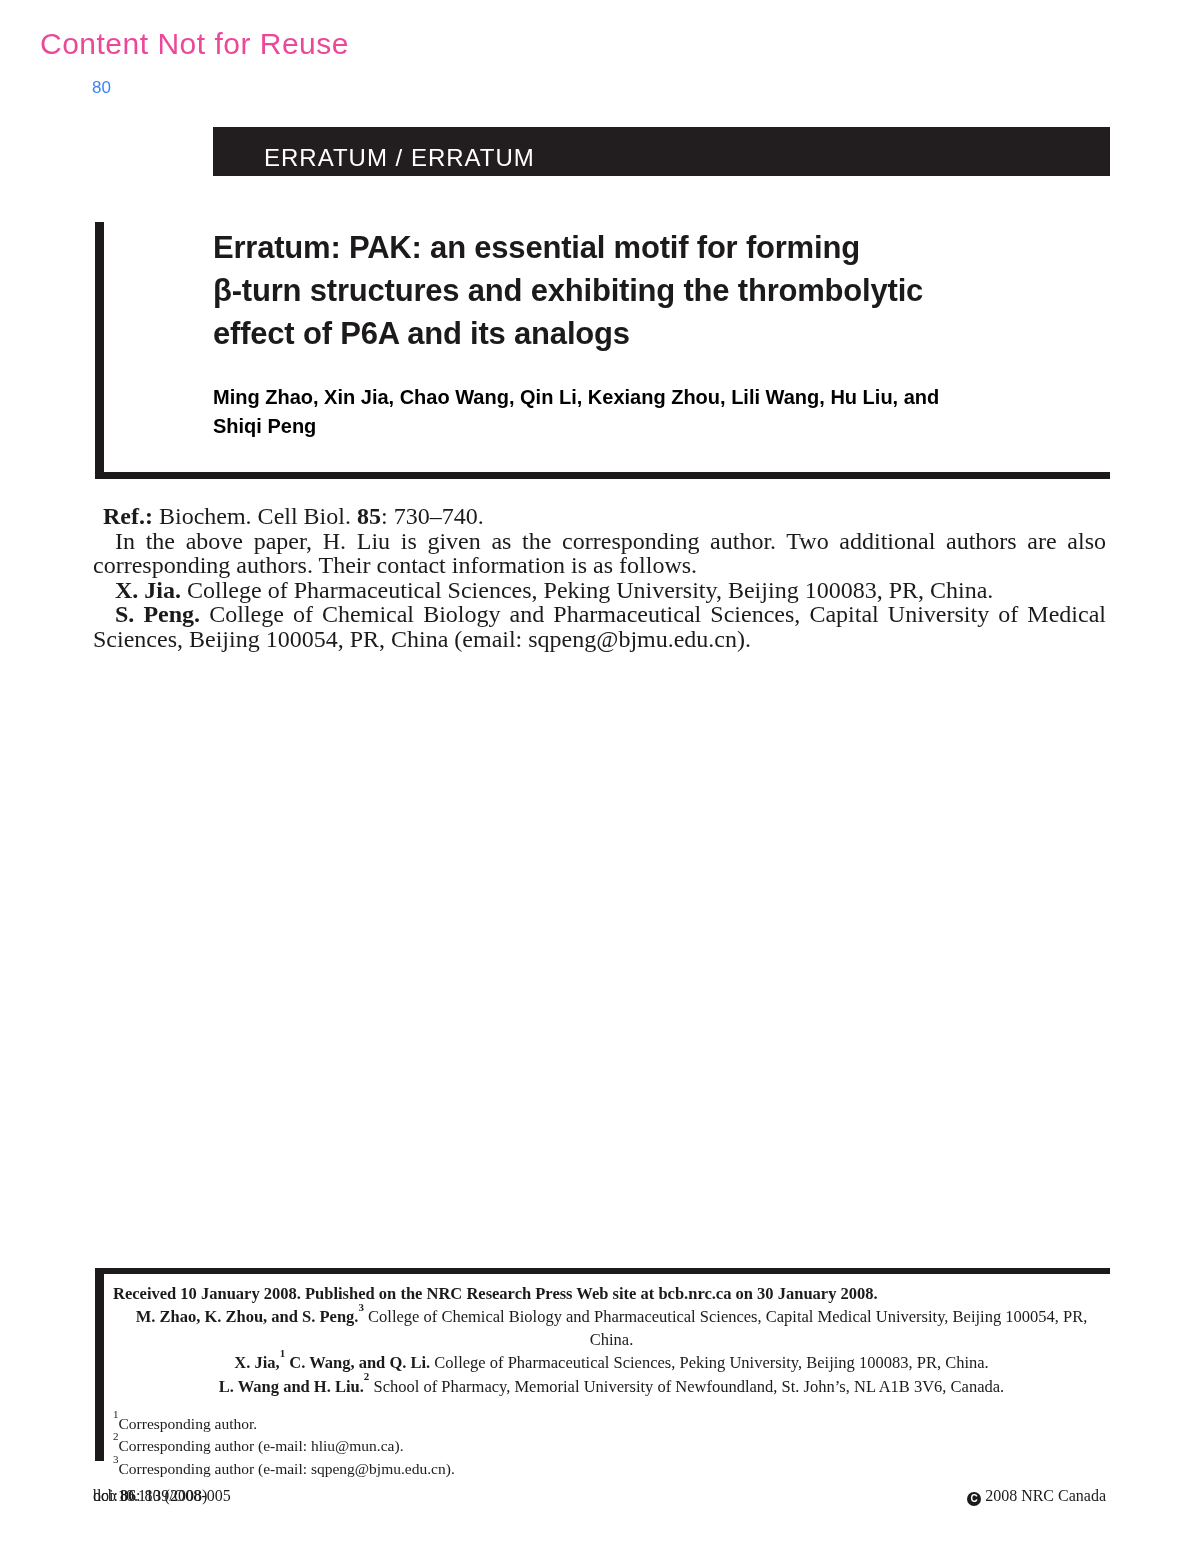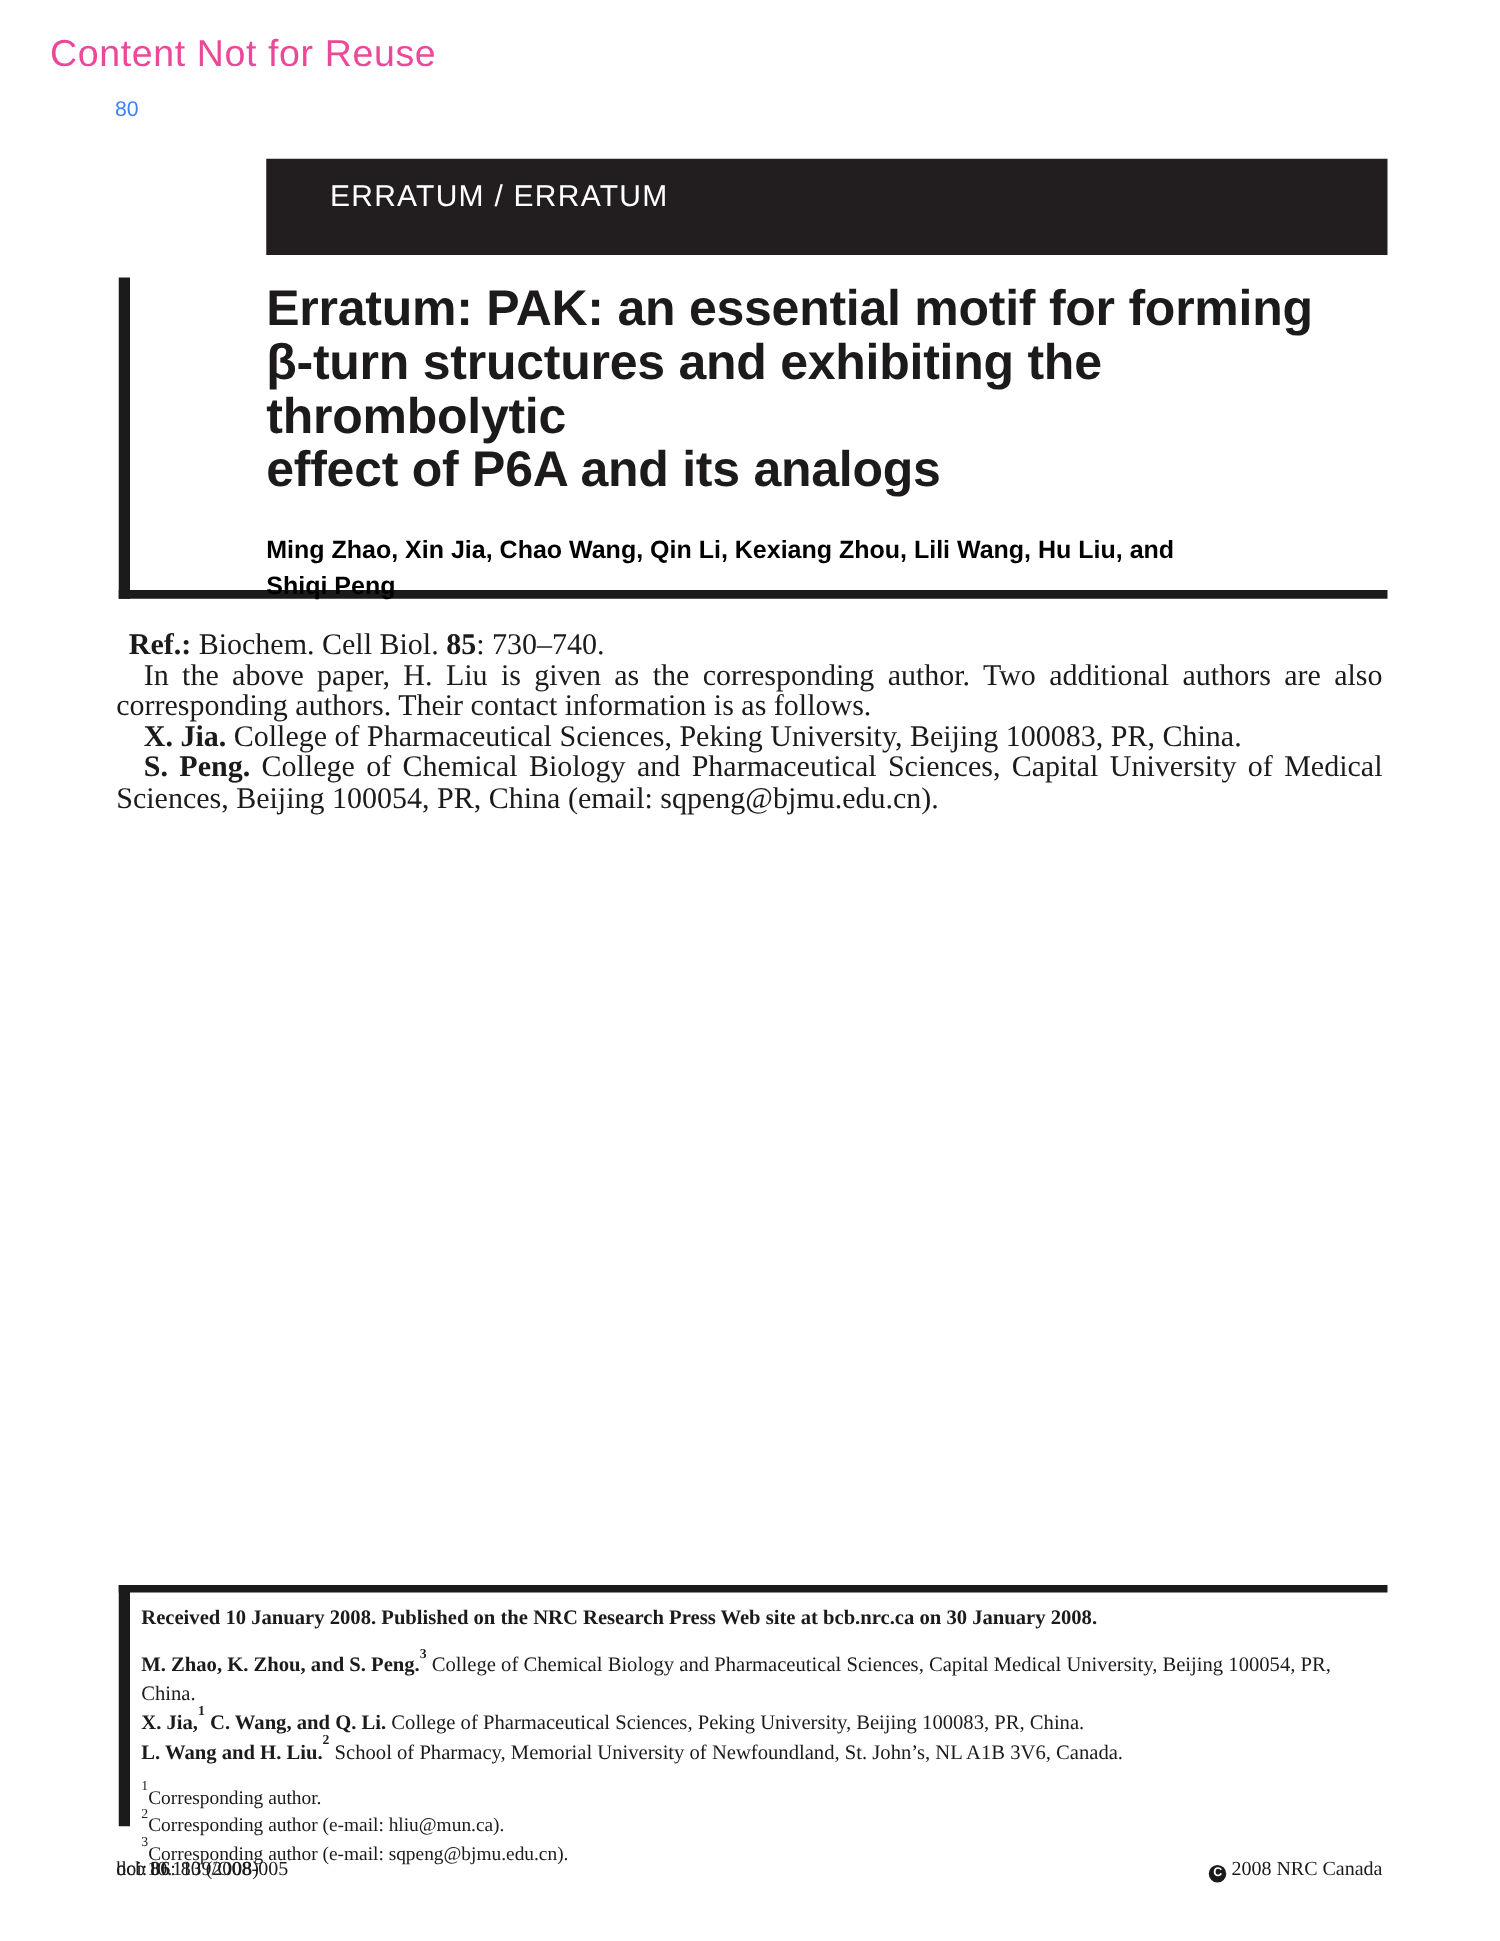--- a/index.html
+++ b/index.html
@@ -16,38 +16,38 @@
     font-family:"Liberation Sans", sans-serif;
     font-size:30px;color:#ec4899;letter-spacing:0.5px;
   }
   .page-number{
     position:absolute;left:92px;top:78px;
     font-family:"Liberation Sans", sans-serif;
     font-size:17px;color:#3b82f6;
   }
   .banner{
     position:absolute;left:213px;top:127px;
-    width:897px;height:77px;
+    width:897px;height:49px;
     background:#221e1f;
   }
   .banner-label{
     font-family:"Liberation Sans", sans-serif;
     color:#ffffff;font-size:24px;letter-spacing:1px;
     line-height:61px;padding-left:51px;display:block;
   }
   .title-block{
     position:absolute;left:95px;top:222px;
     width:1015px;height:257px;box-sizing:border-box;
     border-left:9px solid #1c1a1b;
     border-bottom:7px solid #1c1a1b;
     padding-left:109px;padding-top:4px;
   }
   .article-title{
     font-family:"Liberation Sans", sans-serif;
-    font-weight:bold;font-size:40px;line-height:43px;
+    font-weight:bold;font-size:31px;line-height:43px;
     letter-spacing:-0.2px;color:#1c1a1b;
   }
   .article-authors{
     margin-top:28px;
     font-family:"Liberation Sans", sans-serif;
     font-weight:bold;font-size:20px;line-height:29px;
     color:#000000;
   }
   .body-text{
     position:absolute;left:93px;top:504px;width:1013px;
@@ -58,21 +58,21 @@
   .p-indent{text-indent:22px;}
   .footer-block{
     position:absolute;left:95px;top:1268px;
     width:1015px;height:193px;box-sizing:border-box;
     border-top:6px solid #1c1a1b;
     border-left:9px solid #1c1a1b;
     padding-left:9px;padding-top:9px;
     font-size:16.5px;
   }
   .received{line-height:22px;font-weight:bold;}
-  .affiliations{margin-top:15px;line-height:23.2px;}
+  .affiliations{line-height:23.2px;text-align:center;}
   .affiliations div{margin:0;}
   .footnotes{margin-top:15px;font-size:15.5px;line-height:22.4px;}
   sup.fn{font-size:11px;position:relative;top:-0.45em;line-height:0;}
   .pageline{
     position:absolute;left:93px;top:1487px;width:1013px;height:20px;
     font-size:16px;
   }
   .pageline .pl-left{position:absolute;left:0;top:0;}
   .pageline .pl-center{position:absolute;left:0;right:4px;top:0;text-align:left;}
   .pageline .pl-right{position:absolute;right:0;top:0;}

